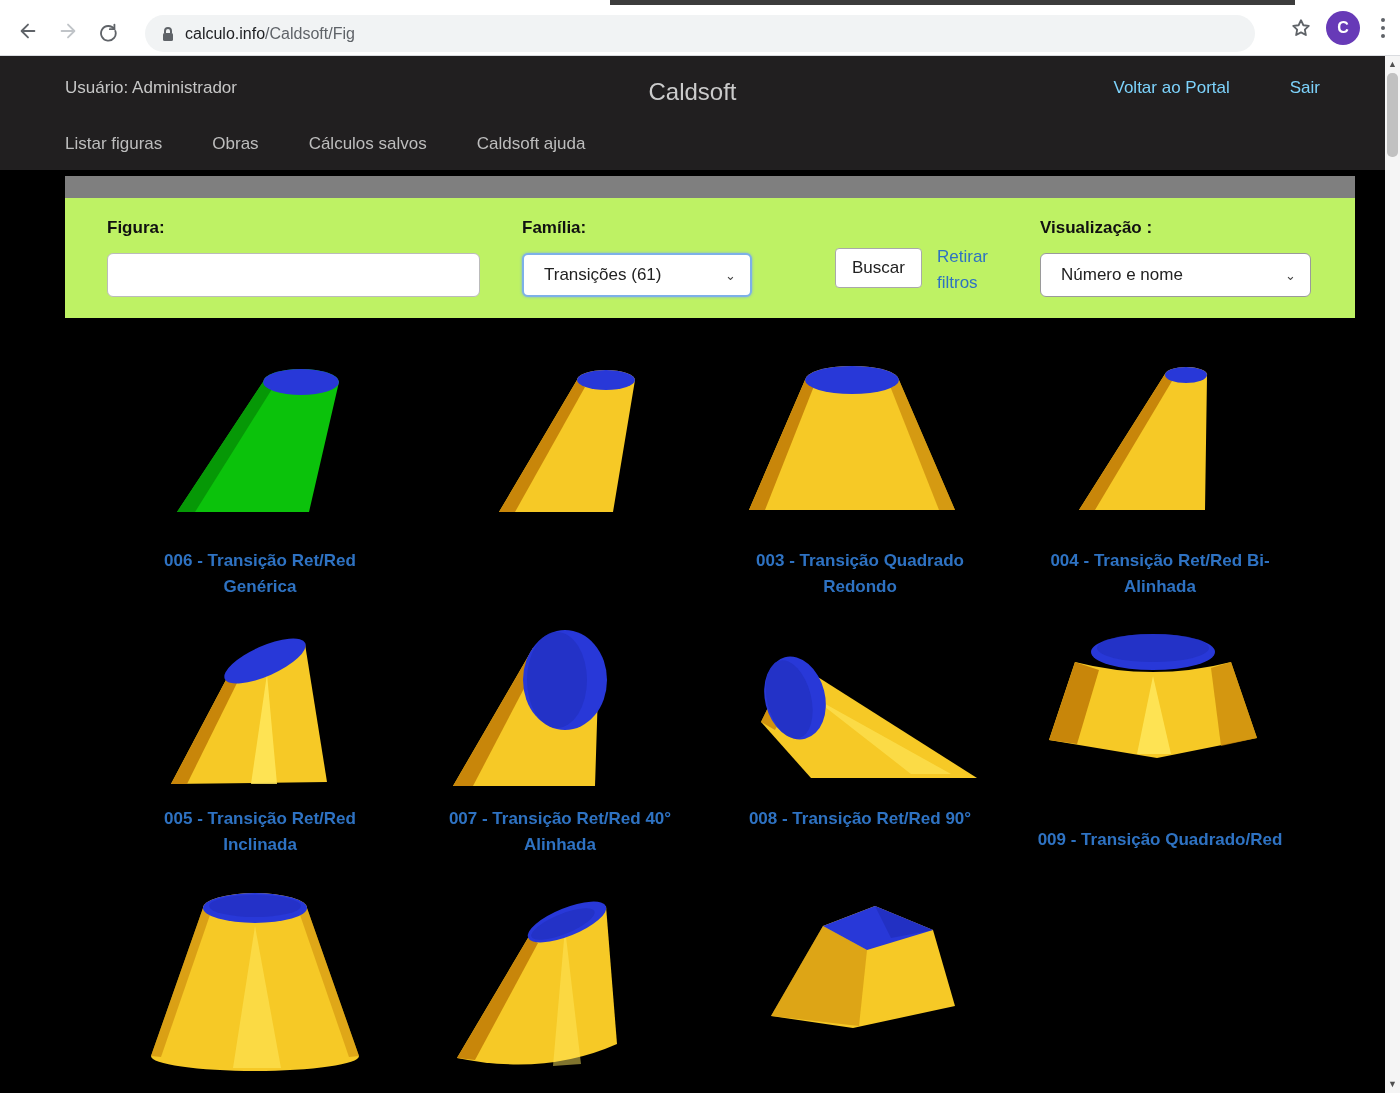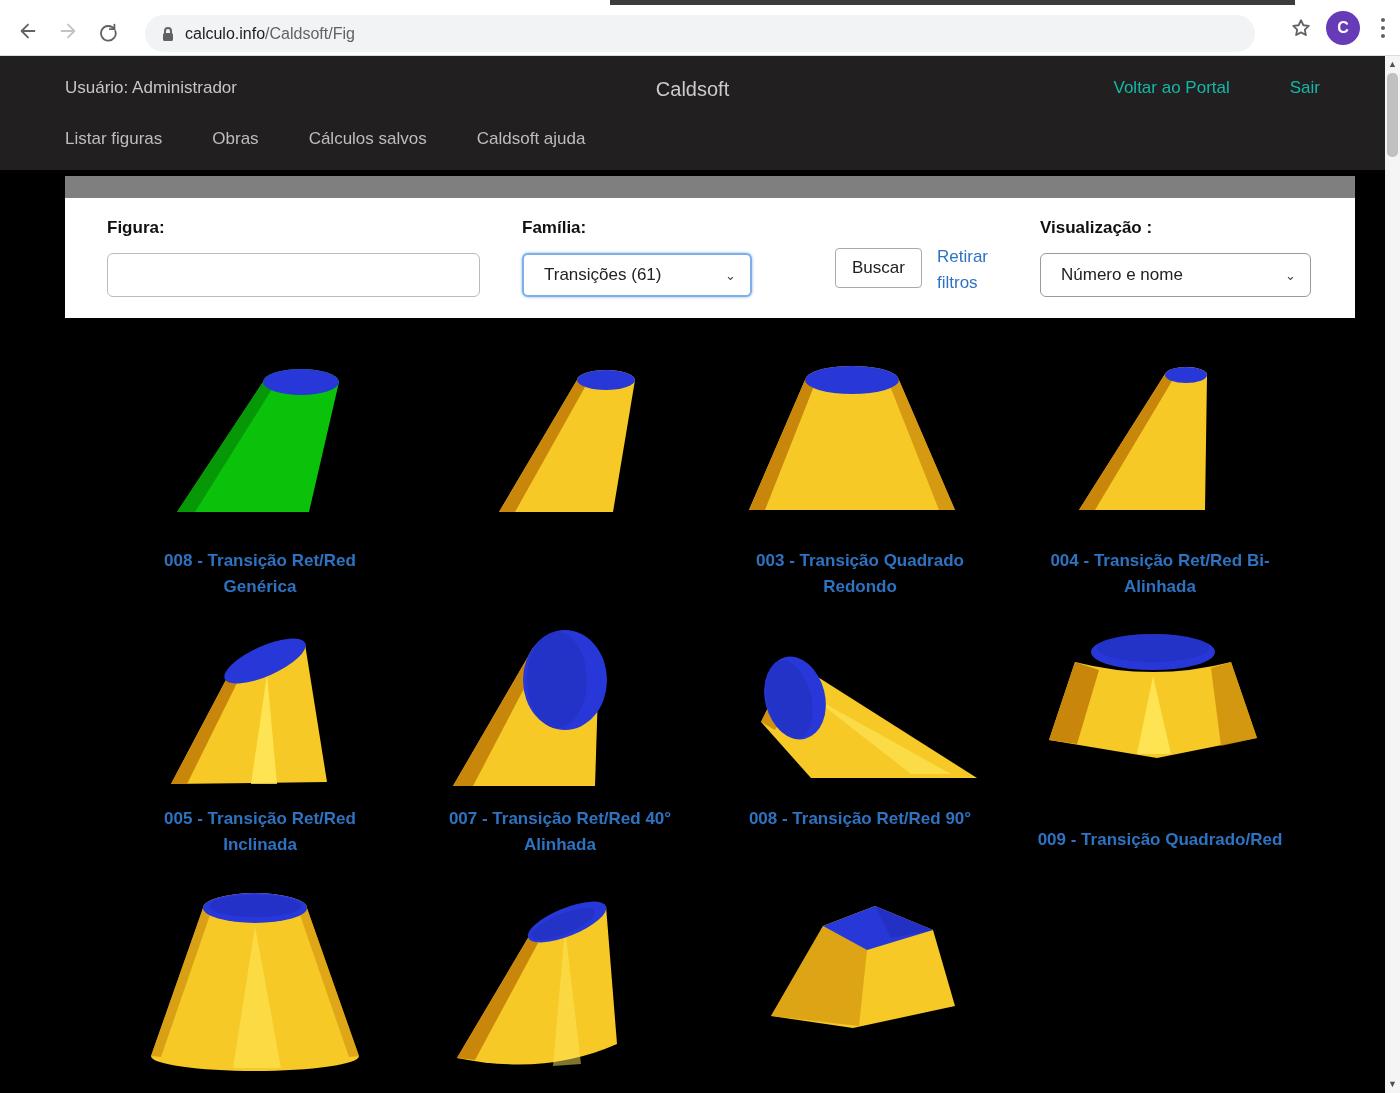--- a/index.html
+++ b/index.html
@@ -24,28 +24,28 @@
   .scrollbar{position:absolute;top:56px;right:0;width:15px;bottom:0;background:#f5f5f5;border-left:1px solid #e4e4e4;}
   .scrollbar .arr{position:absolute;left:0;width:15px;height:15px;display:flex;align-items:center;justify-content:center;font-size:9px;color:#505050;}
   .scrollbar .arr.up{top:0;}
   .scrollbar .arr.down{bottom:2px;}
   .scrollbar .thumb{position:absolute;left:2px;top:17px;width:11px;height:84px;background:#c1c1c1;border-radius:5px;}
   
   .page{position:absolute;top:56px;left:0;right:15px;bottom:0;background:#000;overflow:hidden;}
   .site-header{height:114px;background:#211f20;}
   .hdr-row1{display:flex;align-items:flex-start;padding:22px 65px 0 65px;color:#c6c6c6;font-size:17px;}
   .hdr-user{width:430px;}
-  .hdr-title{flex:1;text-align:center;font-size:20px;color:#cbcbcb;}
+  .hdr-title{flex:1;text-align:center;font-size:24px;color:#cbcbcb;}
   .hdr-right{width:430px;text-align:right;display:flex;justify-content:flex-end;gap:60px;}
-  .hdr-link{color:#14b8a6;cursor:pointer;text-align:right;}
+  .hdr-link{color:#7dd3fc;cursor:pointer;text-align:right;}
   .hdr-nav{display:flex;gap:50px;padding:28px 0 0 65px;color:#bdbdbd;font-size:17px;}
   .hdr-nav div{cursor:pointer;}
   
   .gray-strip{margin:6px 30px 0 65px;height:22px;background:#7f7f7f;}
-  .filter-panel{margin:0 30px 0 65px;height:120px;background:#ffffff;position:relative;}
+  .filter-panel{margin:0 30px 0 65px;height:120px;background:#bef264;position:relative;}
   .f-label{position:absolute;top:20px;font-size:17px;font-weight:bold;color:#111;}
   .f-figura-label{left:42px;}
   .f-familia-label{left:457px;}
   .f-visu-label{left:975px;}
   .f-input{position:absolute;left:42px;top:55px;width:373px;height:44px;background:#fff;border:1px solid #bbb;border-radius:6px;box-sizing:border-box;font-size:16px;padding:0 12px;font-family:"Liberation Sans",sans-serif;}
   .f-select{position:absolute;top:55px;height:44px;background:#fff;border:1px solid #9a9a9a;border-radius:6px;box-sizing:border-box;display:flex;align-items:center;justify-content:space-between;padding:0 14px 0 20px;font-size:17px;color:#222;cursor:pointer;}
   .f-select.familia{left:457px;width:230px;border:2px solid var(--selection_border);box-shadow:0 0 3px var(--selection_border);}
   .f-select.visu{left:975px;width:271px;}
   .f-select .chev{font-size:13px;color:#444;}
   .f-buscar{position:absolute;left:770px;top:50px;width:87px;height:40px;background:#fff;border:1px solid #a9a9a9;border-radius:4px;font-size:17px;color:#222;cursor:pointer;font-family:"Liberation Sans",sans-serif;}
@@ -165,21 +165,21 @@
   <div class="grid">
 
     <div class="cell">
       <div class="thumb">
         <svg width="290" height="200" viewBox="0 0 290 200">
           <path class="fg" d="M62 172 L148 42 A38 13 0 0 1 224 42 L194 172 Z"></path>
           <path class="fgd" d="M62 172 L148 42 L157 49 L80 172 Z"></path>
           <ellipse class="fb" cx="186" cy="42" rx="38" ry="13"></ellipse>
         </svg>
       </div>
-      <div class="caption">008 - Transição Ret/Red Genérica</div>
+      <div class="caption">006 - Transição Ret/Red Genérica</div>
     </div>
 
     <div class="cell">
       <div class="thumb">
         <svg width="290" height="200" viewBox="0 0 290 200">
           <path class="fy" d="M84 172 L162 40 A29 10 0 0 1 220 40 L198 172 Z"></path>
           <path class="fyd" d="M84 172 L162 40 L170 47 L100 172 Z"></path>
           <ellipse class="fb" cx="191" cy="40" rx="29" ry="10"></ellipse>
         </svg>
       </div>

